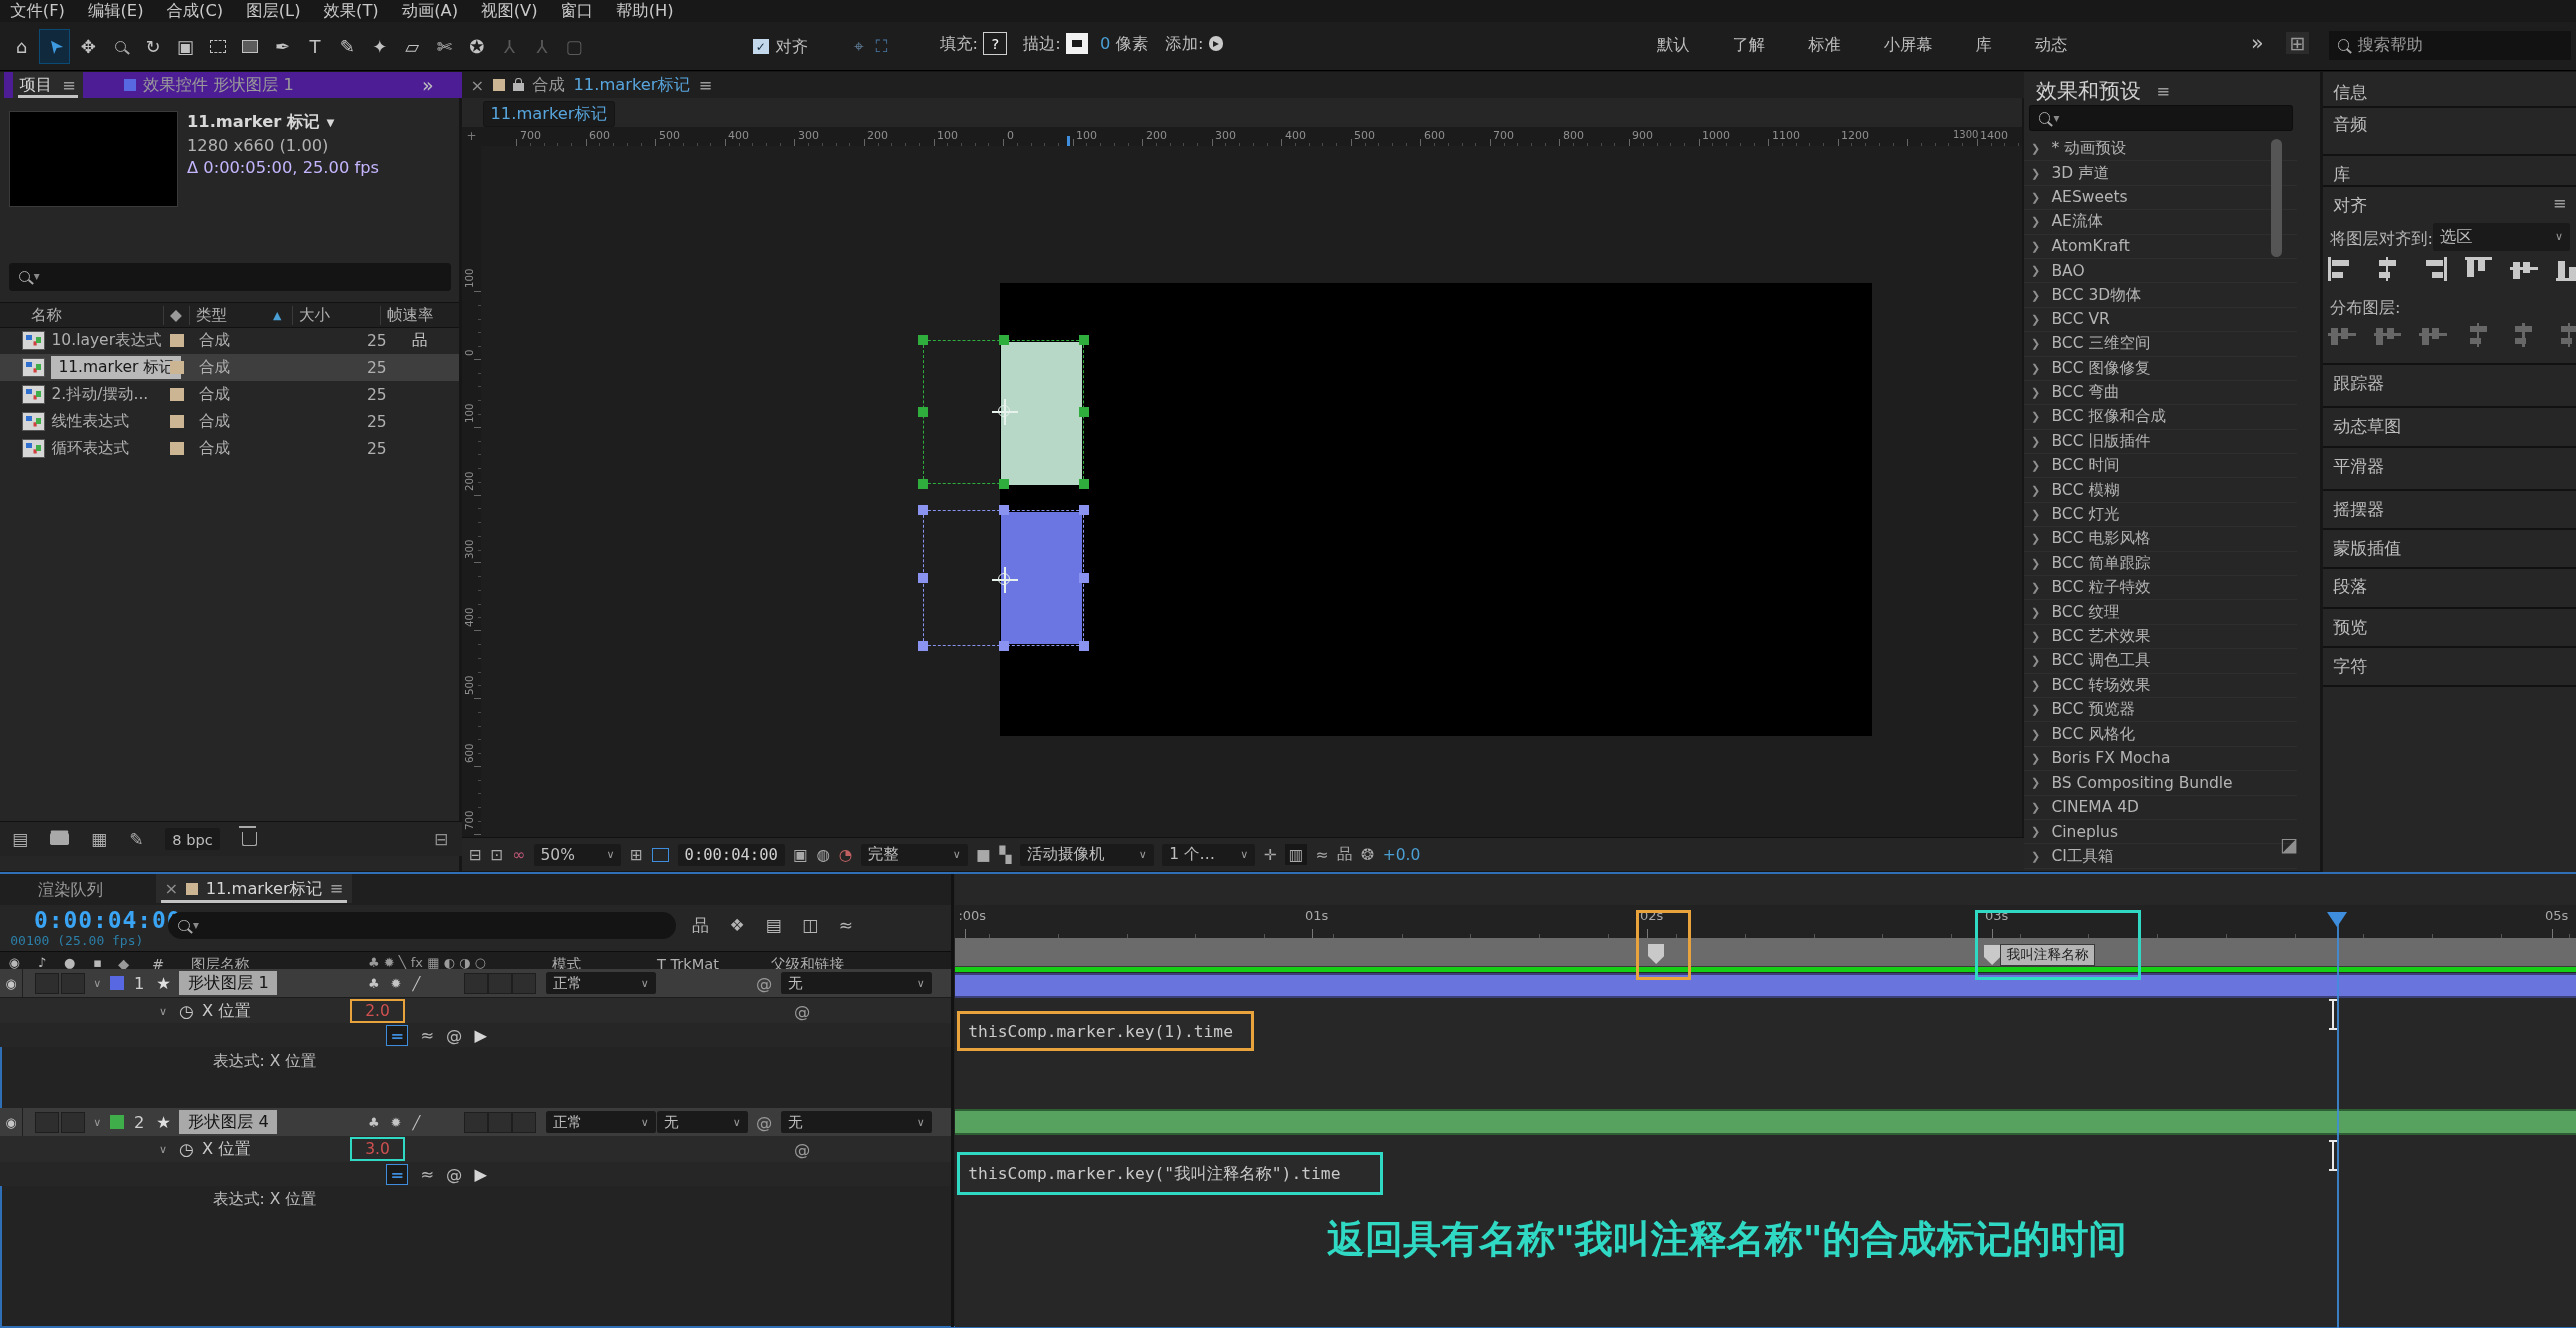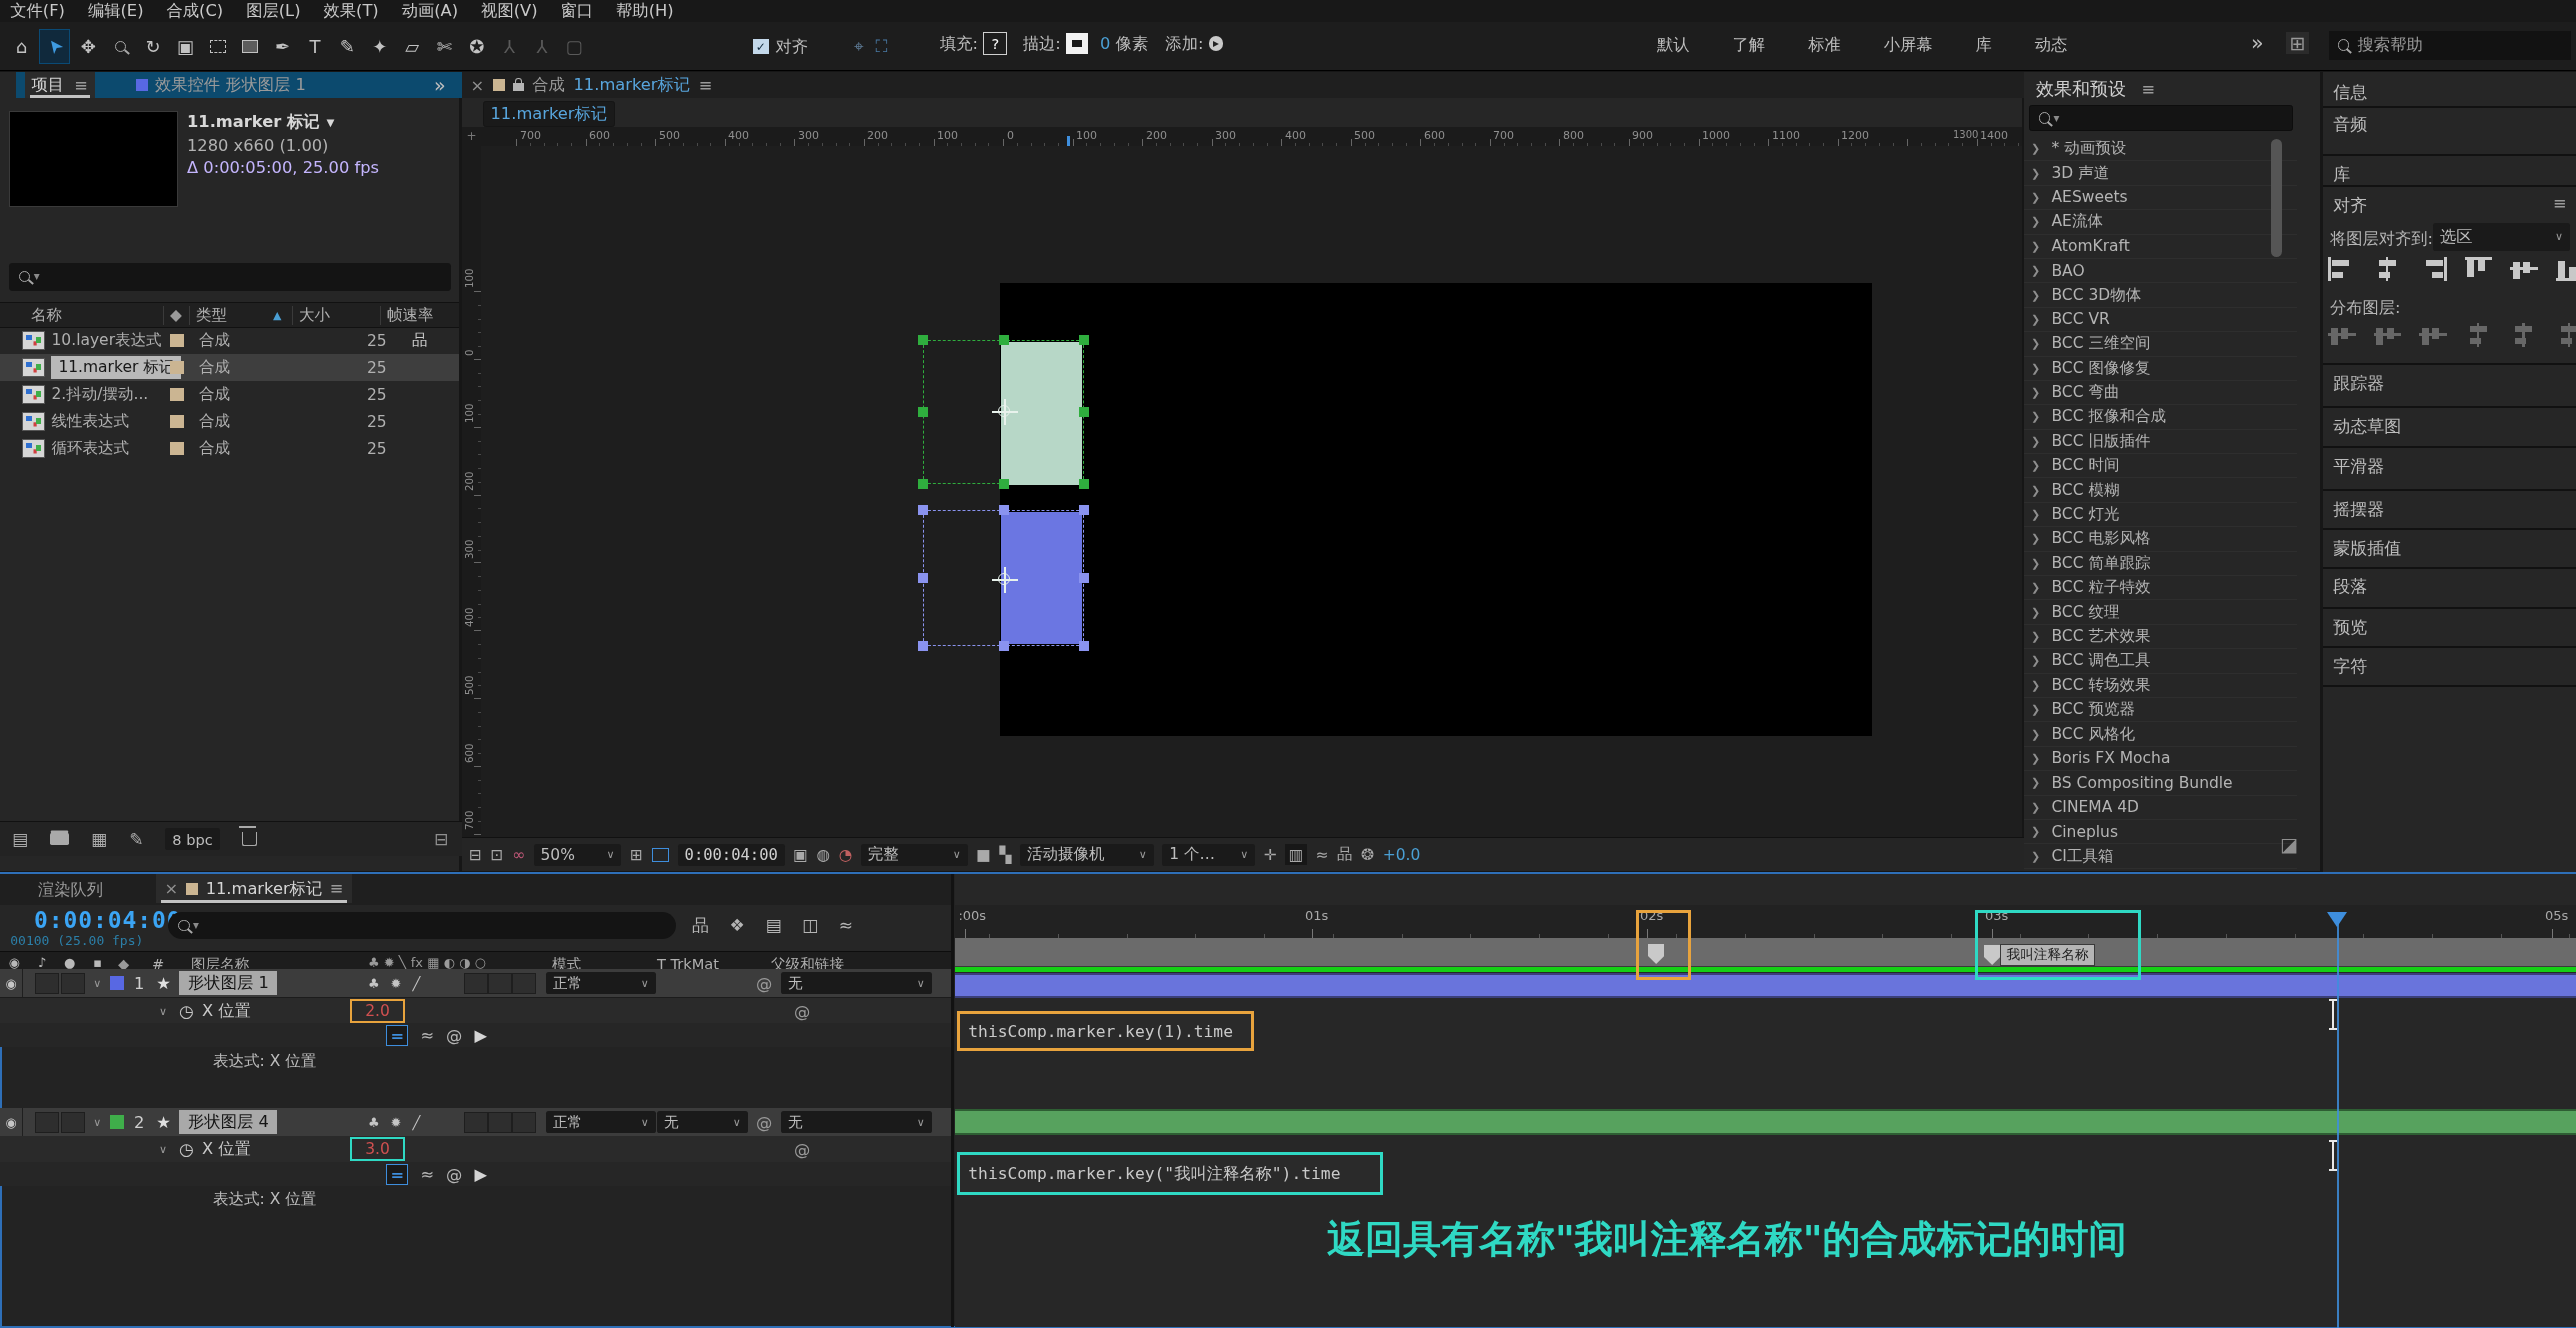--- a/index.html
+++ b/index.html
@@ -160,21 +160,21 @@
       </div>
     <span class="abs" style="left:2251px;top:8.6px;font-size:20.6px;color:#bdbdbd;">»</span>
     <span class="abs" style="left:2286px;top:10.3px;font-size:19px;color:#9a9a9a;background:#2b2b2b;padding:0 3.4px;">⊞</span>
     <div class="abs row" style="left:2329px;top:8.6px;width:242px;height:29px;background:#121212;gap:8.6px;padding-left:8.6px;box-sizing:border-box;">
       <span class="mag"></span>
       <span style="color:#9a9a9a;">搜索帮助</span>
     </div>
   </div>
 
   <div class="abs panel" style="left:0;top:72px;width:459px;height:799px;">
-    <div class="abs" style="left:16px;top:0;width:459px;height:26px;background:#0c4a6e;">
+    <div class="abs" style="left:4px;top:0;width:459px;height:26px;background:#4c1d95;">
       <div class="abs row" style="left:8.6px;top:0;height:26px;gap:10.3px;padding:0 6.9px;background:#2b2b2b;">
         <span style="color:#d6d6d6;">项目</span>
         <span style="color:#9a9a9a;">≡</span>
         <span class="tab-underline"></span>
       </div>
       <div class="abs row" style="left:120px;top:0;height:26px;gap:6.9px;">
         <span class="swatch" style="background:#5868E3;width:12px;height:12px;"></span>
         <span style="color:#9a9a9a;">效果控件 形状图层 1</span>
       </div>
       <span class="abs" style="left:418px;top:1.7px;font-size:19px;color:#bdbdbd;">»</span>
@@ -539,21 +539,21 @@
       <span style="background:#171717;padding:1.7px 3.4px;">▥</span>
       <span>≈</span>
       <span>品</span>
       <span>❂</span>
       <span style="color:#4a9fd4;text-align:right;">+0.0</span>
     </div>
   </div>
 
   <div class="abs panel" style="left:2024px;top:72px;width:296px;height:799px;">
     <div class="abs row" style="left:12px;top:5.2px;gap:15.5px;">
-      <span style="color:#d0d0d0;font-size:18px;">效果和预设</span>
+      <span style="color:#d0d0d0;font-size:21px;">效果和预设</span>
       <span style="color:#9a9a9a;">≡</span>
     </div>
     <div class="abs row" style="left:5.2px;top:33px;width:264px;height:26px;background:#141414;border:0.9px solid #0d0d0d;border-radius:2.6px;padding-left:8.6px;gap:3.4px;box-sizing:border-box;">
       <span class="mag"></span>
       <span style="font-size:7.7px;color:#8a8a8a;">▼</span>
     </div>
     <div class="abs" id="fxlist" style="left:0;top:65px;width:273px;">
         <div class="fxrow">
           <span class="chev">❯</span>
           <span>* 动画预设</span>

